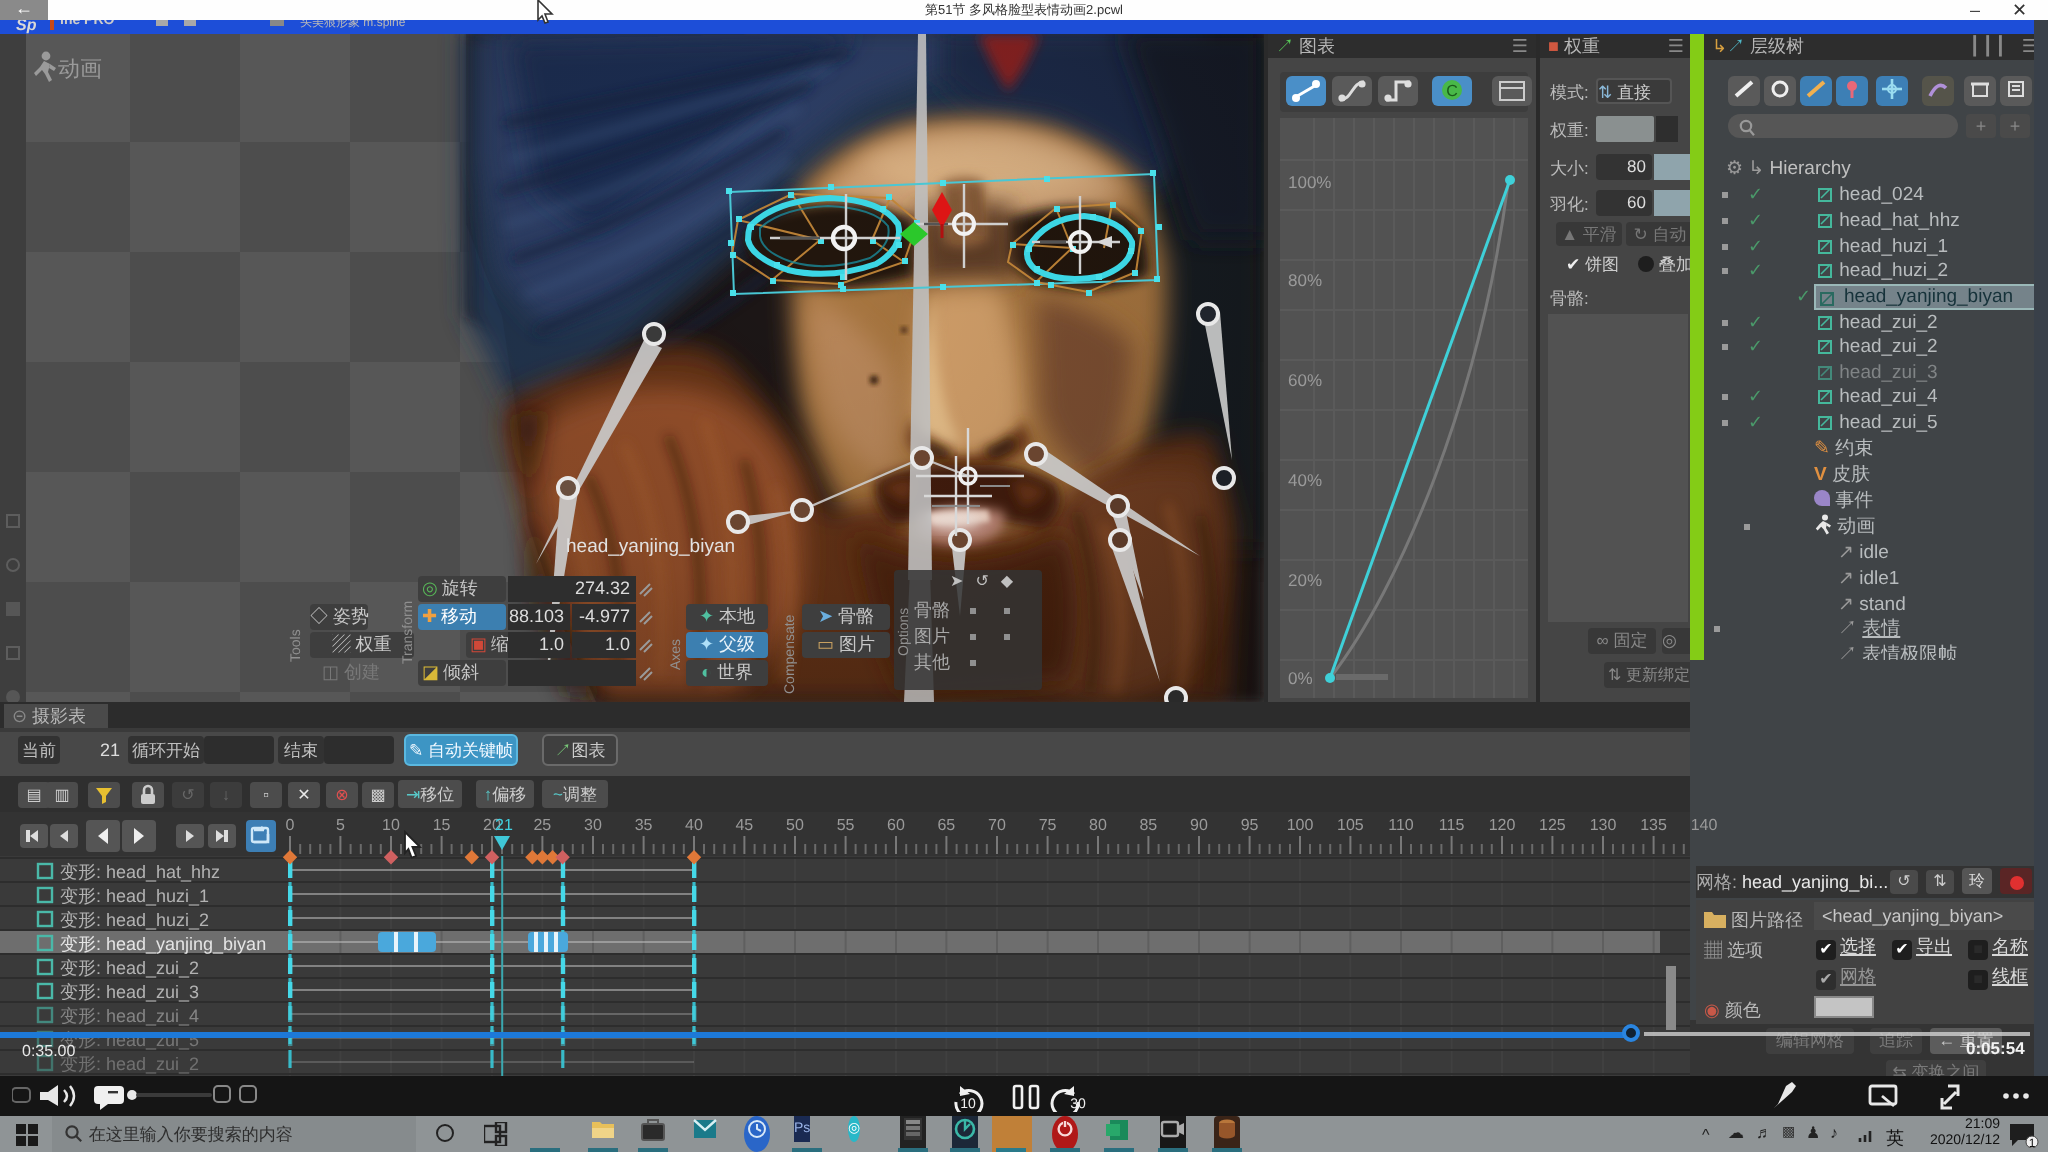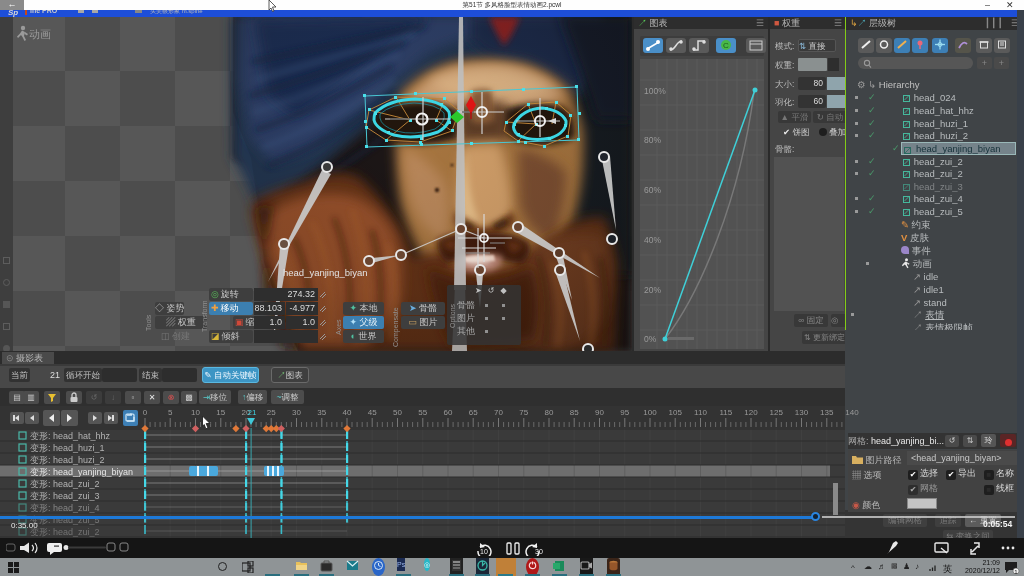--- a/index.html
+++ b/index.html
@@ -35,28 +35,28 @@
 .trow { position:absolute; left:0; width:179px; height:13px; font-size:9.5px; color:#b8bcbe; line-height:13px; white-space:nowrap; }
 .hbtn { position:absolute; top:21px; width:16px; height:15px; background:#5a5a5a; border-radius:3px; text-align:center; font-size:9px; line-height:15px; }
 .hbtn.blue { background:#3d7fb5; }
 .dot { position:absolute; left:9px; top:5px; width:3px; height:3px; background:#9a9a9a; }
 .chk { position:absolute; left:22px; color:#4a9a6a; font-size:9px; }
 .dbox { height:14px; background:#323232; border-radius:2px; color:#c0c0c0; font-size:9px; line-height:14px; text-align:center; }
 .sq { width:16px; height:13px; background:#4c4c4c; border-radius:2px; font-size:8px; line-height:13px; text-align:center; }
 .dbtn { height:14px; background:#4c4c4c; border-radius:2px; color:#ccc; font-size:9px; line-height:14px; text-align:center; }
 .pbtn { height:12px; background:#555; border-radius:2px; color:#ddd; font-size:7px; line-height:12px; text-align:center; }
 .mlbl { left:7px; color:#b8b8b8; font-size:9px; }
-.mchk { color:#d8d8d8; font-size:9px; }
+.mchk { color:#d8d8d8; font-size:9px;text-decoration:underline; }
 .cbx { display:inline-block; width:10px; height:10px; background:#1e1e1e; color:#fff; font-size:8px; line-height:10px; text-align:center; border-radius:2px; margin-right:2px; vertical-align:-1px; }
 .dimb { height:13px; background:#3f3f3f; border-radius:2px; color:#7a7a7a; font-size:8.5px; line-height:13px; text-align:center; }
 
 .ptitle { height:12px; background:#2d2d2d; color:#b6b6b6; font-size:9px; line-height:12px; padding-left:4px; }
 #graphpanel { left:632px; top:17px; width:136px; height:334px; background:#454545; border-left:2px solid #2a2a2a; }
 #weightpanel { left:768px; top:17px; width:77px; height:334px; background:#454545; border-left:2px solid #2a2a2a; }
-#treepanel { left:845px; top:17px; width:179px; height:521px; background:#404447; border-left:1px solid #84cc16; }
+#treepanel { left:845px; top:17px; width:179px; height:521px; background:#404447; border-left:7px solid #84cc16; }
 
 #dopesheet { left:0; top:351px; width:845px; height:187px; background:#3a3a3a; }
 
 #videobar { left:0; top:538px; width:1024px; height:20px; background:#151515; }
 #taskbar { left:0; top:558px; width:1024px; height:18px; background:#8f9496; }
 </style>
 </head>
 <body>
 <div id="root">
   <div class="abs" id="leftbar">
@@ -1042,20 +1042,25 @@
   </div>
   <div class="abs" id="taskbar">
 
     <svg class="abs" style="left:8px;top:4px;" width="12" height="11">
         <rect x="0" y="0" width="5" height="5" fill="#1a1a1a"></rect>
         <rect x="6" y="0" width="5" height="5" fill="#1a1a1a"></rect>
         <rect x="0" y="6" width="5" height="5" fill="#1a1a1a"></rect>
         <rect x="6" y="6" width="5" height="5" fill="#1a1a1a"></rect>
       </svg>
 
+    <div class="abs" style="left:26px;top:0px;width:182px;height:18px;background:#868b8d;color:#2e2e2e;font-size:8.5px;line-height:18px;">
+      <svg width="10" height="10" style="margin-left:6px;vertical-align:-2px;">
+          <circle cx="4" cy="4" r="2.8" fill="none" stroke="#333" stroke-width="1.1"></circle>
+          <line x1="6" y1="6" x2="8.6" y2="8.6" stroke="#333" stroke-width="1.1"></line>
+        </svg> 在这里输入你要搜索的内容</div>
 
     <div class="abs" style="left:218px;top:4px;width:9px;height:9px;border:1.5px solid #222;border-radius:50%;"></div>
     <svg class="abs" style="left:242px;top:3px;" width="12" height="12">
         <rect x="0" y="2" width="8" height="8" fill="none" stroke="#222" stroke-width="1.2"></rect>
         <rect x="6" y="0" width="5" height="5" fill="none" stroke="#222" stroke-width="1.2"></rect>
         <rect x="6" y="7" width="5" height="5" fill="none" stroke="#222" stroke-width="1.2"></rect>
       </svg>
     <div class="abs tico" style="left:266px;background:radial-gradient(circle at 35% 35%, #6ae0f8, #1a6ad4 60%, #0a4aa8);border-radius:50%;"></div>
     <div class="abs tico" style="left:295px;"><svg width="13" height="13">
           <path d="M1,3 L5,3 L6,4 L12,4 L12,11 L1,11 Z" fill="#e8c05a"></path>

